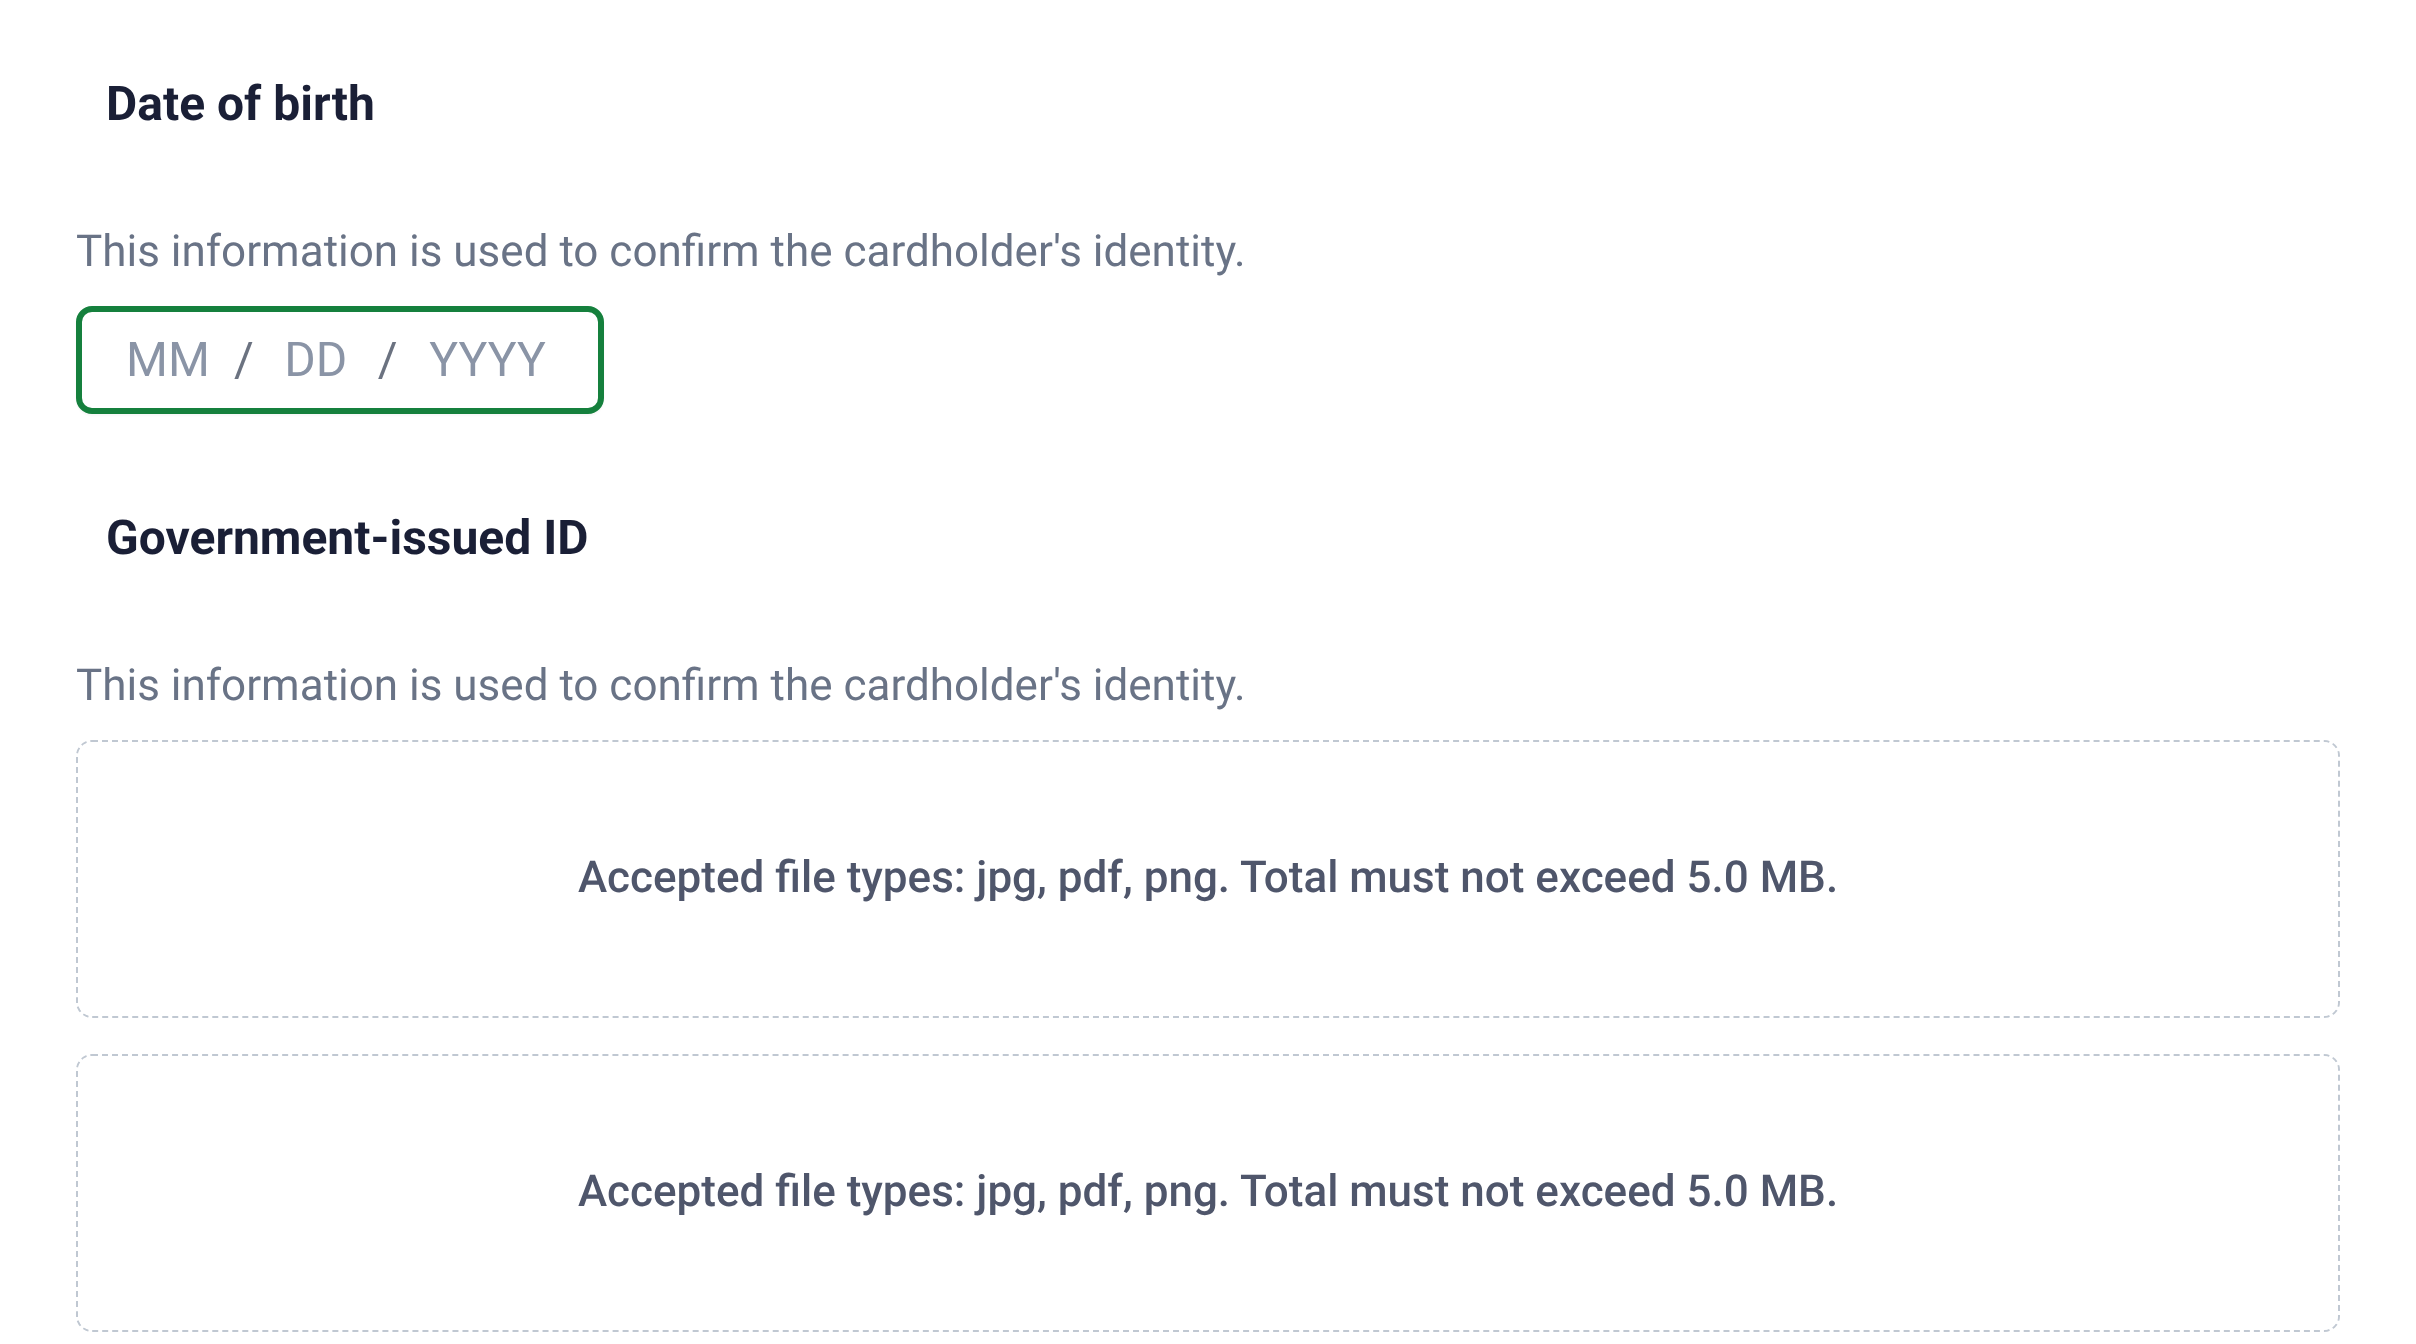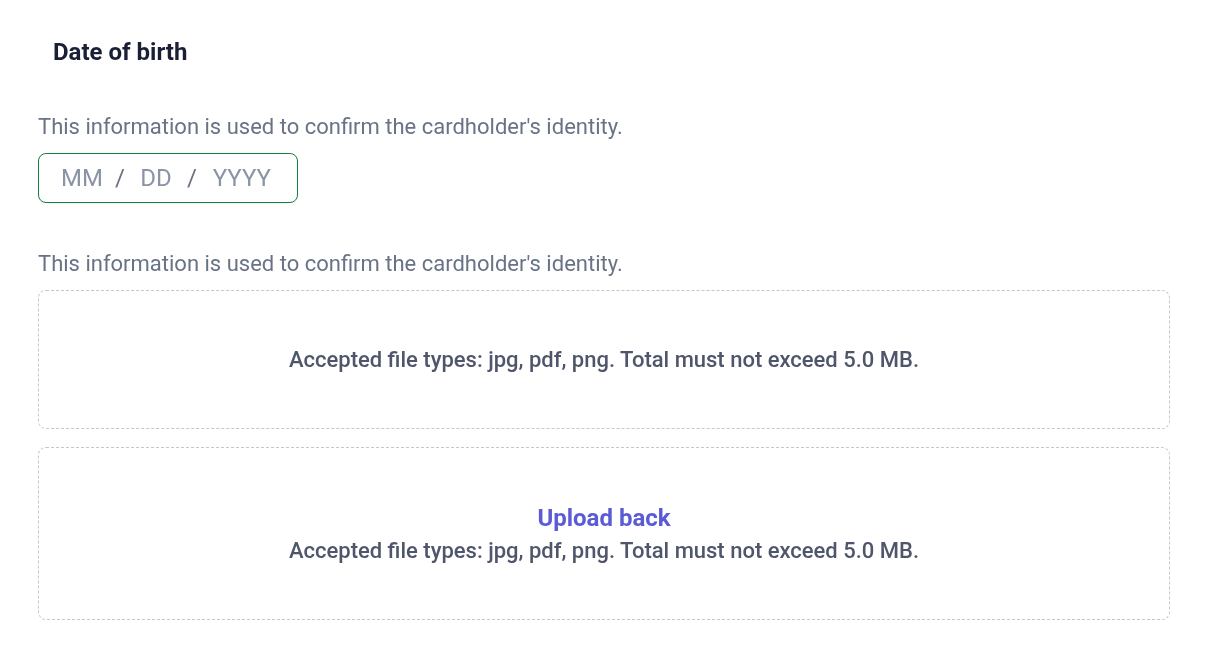--- a/index.html
+++ b/index.html
@@ -26,21 +26,21 @@
     }
     .section-desc {
       font-size: 22px;
       color: #697386;
       margin-bottom: 14px;
       margin-top: 48px;
     }
     .date-input-wrap {
       display: inline-flex;
       align-items: center;
-      border: 1px solid #15803d;
+      border: 3px solid #15803d;
       border-radius: 8px;
       padding: 10px 20px;
       background: #fff;
       box-shadow: 0 1px 1px rgba(0,0,0,0.03);
     }
     .date-part {
       border: none;
       outline: none;
       font-size: 24px;
       color: #8a94a6;
@@ -90,23 +90,23 @@
   <div class="date-input-wrap">
     <input type="text" class="date-part date-mm" placeholder="MM" style="">
     <span class="date-sep">/</span>
     <input type="text" class="date-part date-dd" placeholder="DD" style="">
     <span class="date-sep">/</span>
     <input type="text" class="date-part date-yyyy" placeholder="YYYY" style="">
   </div>
 </div>
 
 <div class="section">
+  <h2 class="section-title">Government-issued ID</h2>
   <p class="section-desc">This information is used to confirm the cardholder's identity.</p>
 
   <div class="upload-box">
     <span class="upload-hint">Accepted file types: jpg, pdf, png. Total must not exceed 5.0 MB.</span>
   </div>
 
   <div class="upload-box">
-    <span class="upload-link">Upload back</span>
     <span class="upload-hint">Accepted file types: jpg, pdf, png. Total must not exceed 5.0 MB.</span>
   </div>
 </div>
 
 </body></html>

